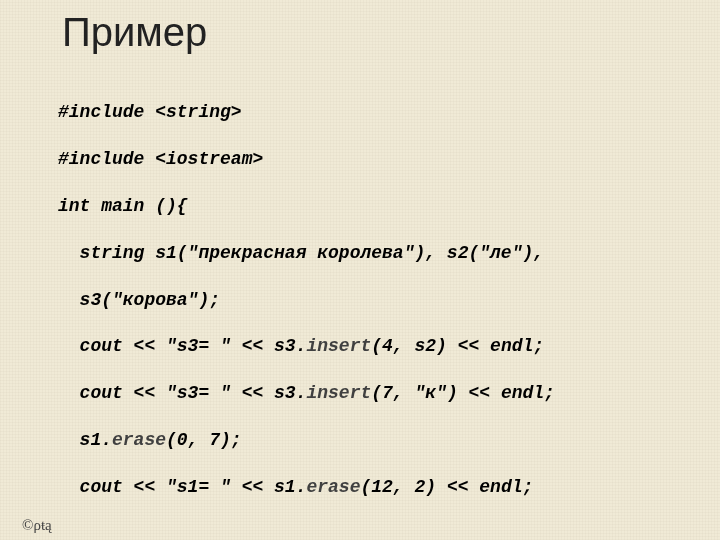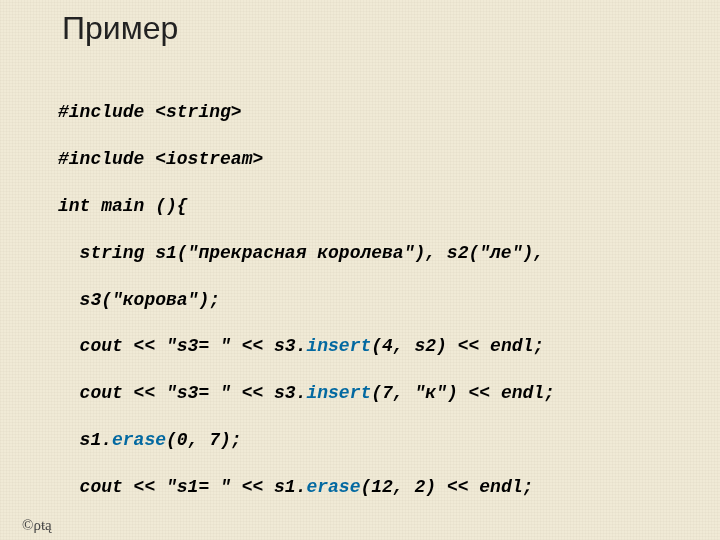--- a/index.html
+++ b/index.html
@@ -13,21 +13,21 @@
     background: #f0ead6;
     background-image:
       repeating-linear-gradient(0deg, rgba(200,190,170,0.12) 0 1px, transparent 1px 3px),
       repeating-linear-gradient(90deg, rgba(200,190,170,0.12) 0 1px, transparent 1px 3px);
     font-family: "Courier New", monospace;
     color: #000;
     position: relative;
   }
   .title {
     font-family: Arial, Helvetica, sans-serif;
-    font-size: 32px;
+    font-size: 40px;
     font-weight: 400;
     color: #222;
     position: absolute;
     top: 10px;
     left: 62px;
   }
   .code-block {
     position: absolute;
     top: 78px;
     left: 58px;
@@ -38,21 +38,21 @@
     white-space: pre;
   }
   .code-line {
     white-space: pre;
     font-style: italic;
   }
   .ind {
     display: inline-block;
   }
   .method {
-    color: #0369a1;
+    color: #404040;
   }
   .copyright {
     position: absolute;
     left: 6px;
     bottom: 6px;
     font-family: Georgia, serif;
     font-size: 15px;
     color: #444;
     margin-left: 16px;
   }

